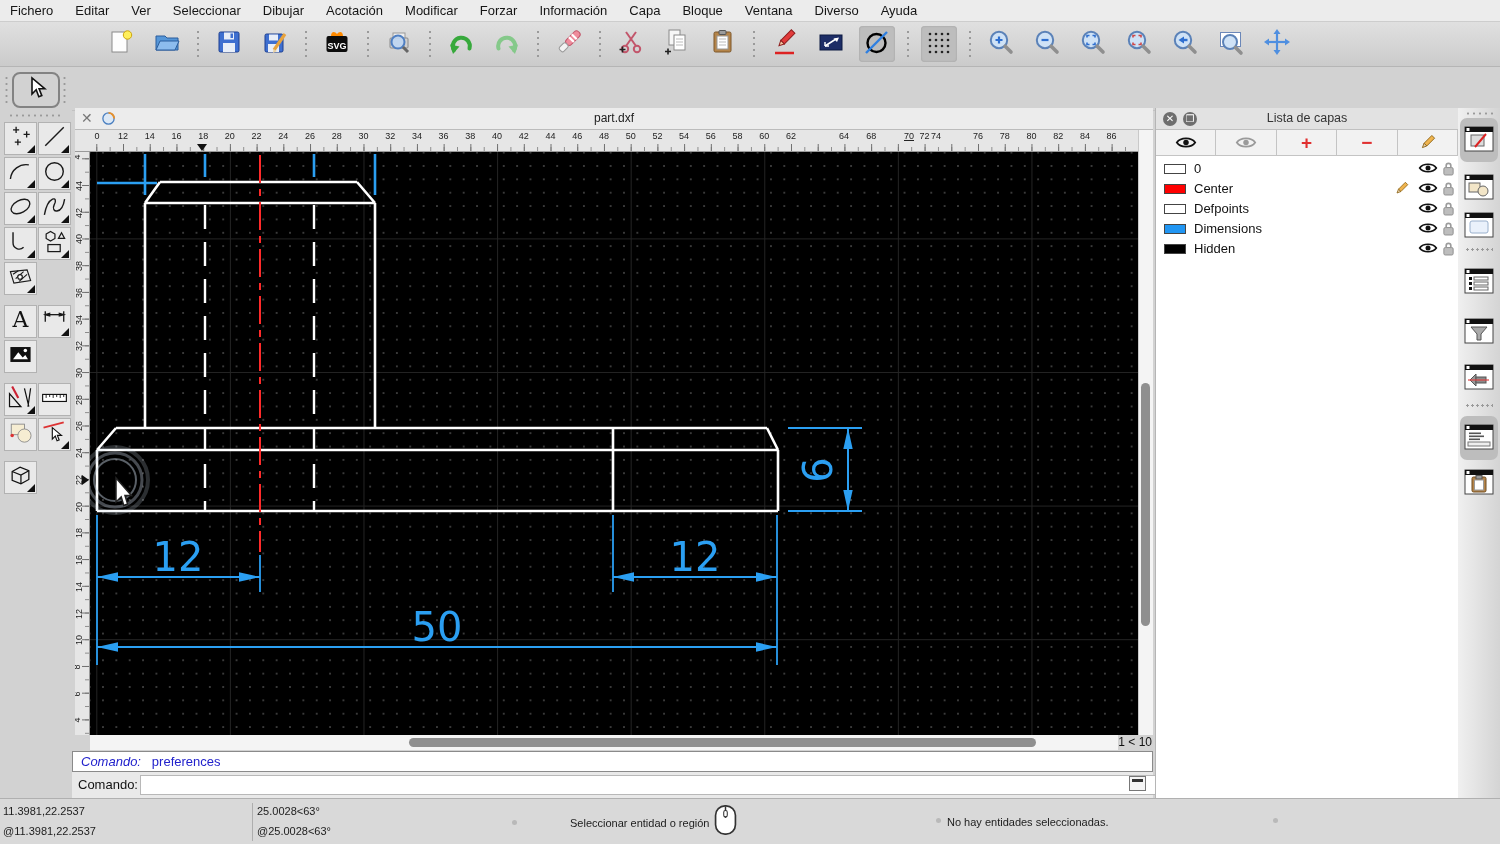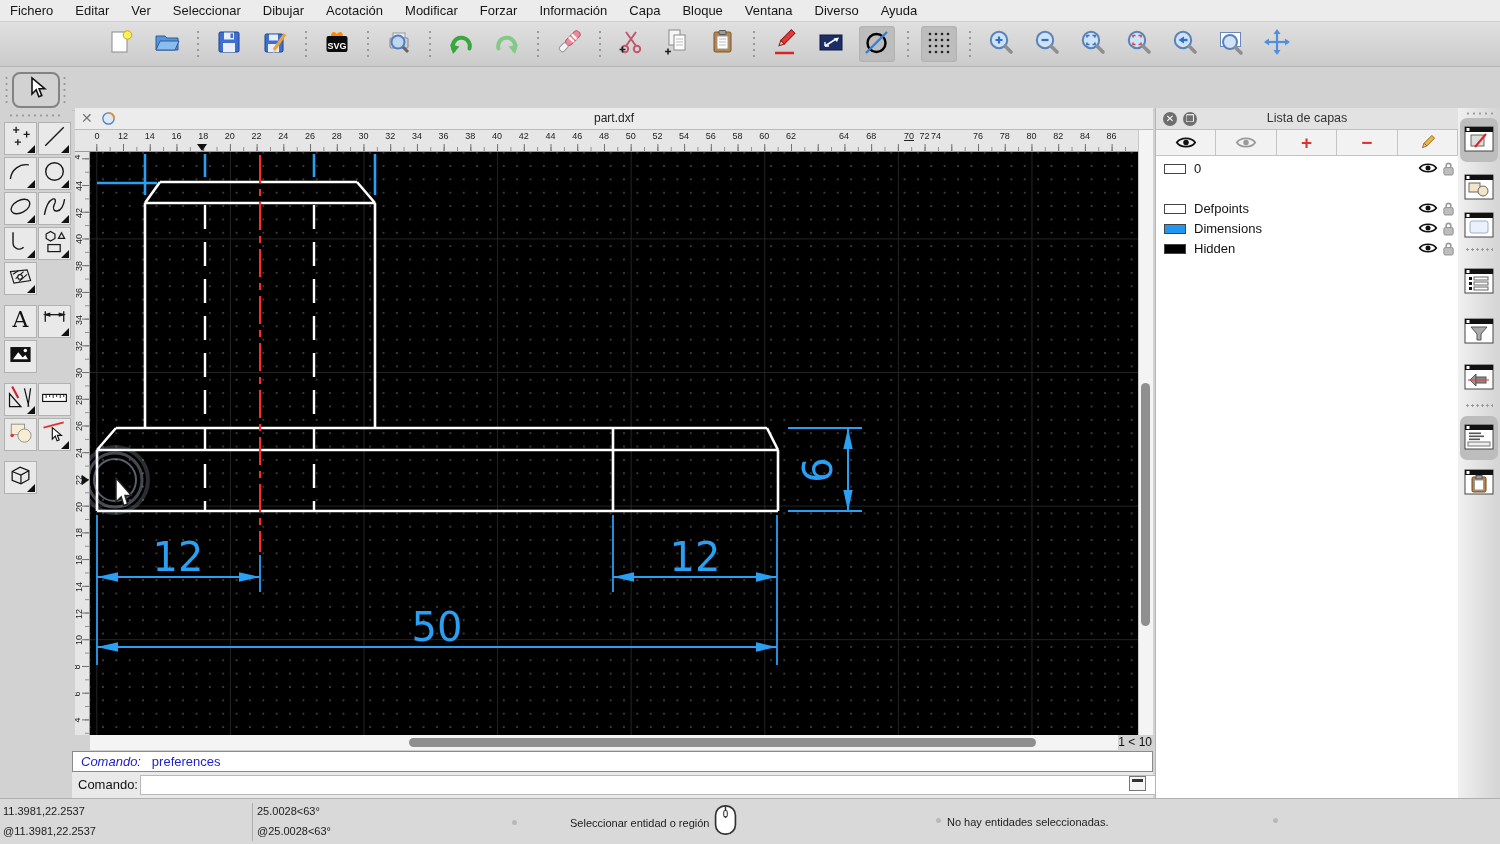--- a/index.html
+++ b/index.html
@@ -674,20 +674,38 @@
         <span class="lname">0</span>
         <span class="lico" style="left:262px;"><svg width="20" height="14" viewBox="0 0 24 16">
               <path d="M2 8C6 2 18 2 22 8 18 14 6 14 2 8Z" fill="none" stroke="#111" stroke-width="2"></path>
               <circle cx="12" cy="8" r="3" fill="#111"></circle>
             </svg></span>
         <span class="lico" style="left:286px;"><svg width="13" height="15" viewBox="0 0 14 16">
               <rect x="2" y="7" width="10" height="8" rx="1.5" fill="#bdbdbd" stroke="#8c8c8c"></rect>
               <path d="M4.5 7V5a2.5 2.5 0 0 1 5 0v2" fill="none" stroke="#9c9c9c" stroke-width="1.8"></path>
             </svg></span>
       </div>
+      <div class="lrow" style="top:23px;">
+        <span class="lsw" style="background: rgb(255, 0, 0);"></span>
+        <span class="lname">Center</span>
+        <span class="lico" style="left:238px;"><svg width="15" height="15" viewBox="0 0 20 20">
+              <g transform="rotate(45 10 10)">
+                <rect x="7.8" y="0.5" width="4.5" height="13" fill="#f0b44e" stroke="#8a6010"></rect>
+                <polygon points="7.8,13.5 12.3,13.5 10,18.5" fill="#e8d2ae" stroke="#8a6010"></polygon>
+              </g>
+            </svg></span>
+        <span class="lico" style="left:262px;"><svg width="20" height="14" viewBox="0 0 24 16">
+              <path d="M2 8C6 2 18 2 22 8 18 14 6 14 2 8Z" fill="none" stroke="#111" stroke-width="2"></path>
+              <circle cx="12" cy="8" r="3" fill="#111"></circle>
+            </svg></span>
+        <span class="lico" style="left:286px;"><svg width="13" height="15" viewBox="0 0 14 16">
+              <rect x="2" y="7" width="10" height="8" rx="1.5" fill="#bdbdbd" stroke="#8c8c8c"></rect>
+              <path d="M4.5 7V5a2.5 2.5 0 0 1 5 0v2" fill="none" stroke="#9c9c9c" stroke-width="1.8"></path>
+            </svg></span>
+      </div>
       <div class="lrow" style="top:43px;">
         <span class="lsw" style="background: rgb(255, 255, 255);"></span>
         <span class="lname">Defpoints</span>
         <span class="lico" style="left:262px;"><svg width="20" height="14" viewBox="0 0 24 16">
               <path d="M2 8C6 2 18 2 22 8 18 14 6 14 2 8Z" fill="none" stroke="#111" stroke-width="2"></path>
               <circle cx="12" cy="8" r="3" fill="#111"></circle>
             </svg></span>
         <span class="lico" style="left:286px;"><svg width="13" height="15" viewBox="0 0 14 16">
               <rect x="2" y="7" width="10" height="8" rx="1.5" fill="#bdbdbd" stroke="#8c8c8c"></rect>
               <path d="M4.5 7V5a2.5 2.5 0 0 1 5 0v2" fill="none" stroke="#9c9c9c" stroke-width="1.8"></path>

